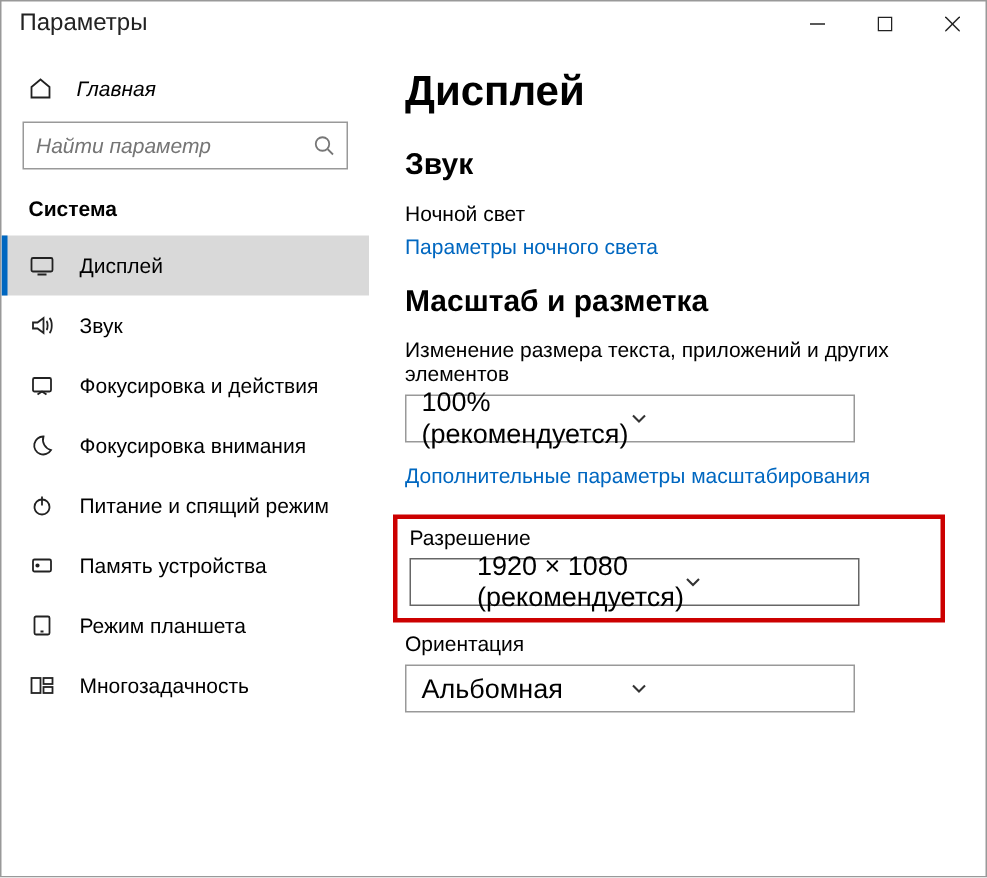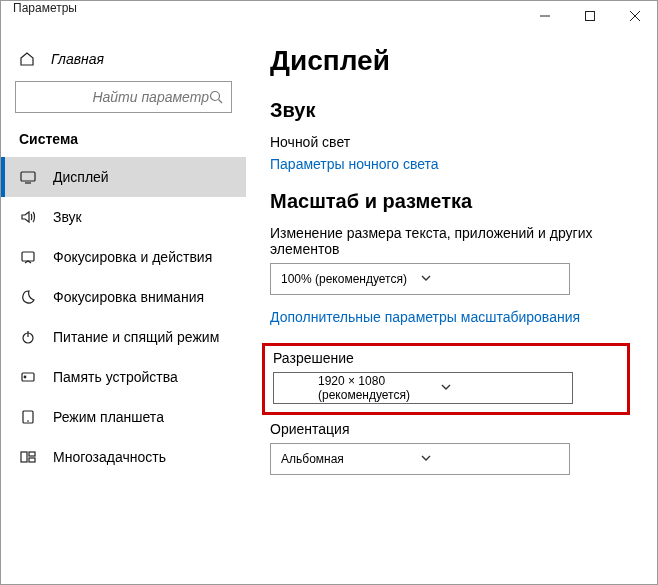--- a/index.html
+++ b/index.html
@@ -1,44 +1,44 @@
 <!DOCTYPE html>
 <html><head>
 <meta charset="utf-8">
 <style>
   * { box-sizing: border-box; margin: 0; padding: 0; font-family: "Segoe UI", Tahoma, sans-serif; }
   body { width: 658px; height: 585px; background: #fff; overflow: hidden; }
   .window { width: 100%; height: 100%; display: flex; flex-direction: column; border: 1px solid #999; }
-  .titlebar { height: 30px; display: flex; font-size: 12px; color: #222; padding-left: 12px; }
+  .titlebar { height: 30px; display: flex; align-items: center; font-size: 16px; color: #222; padding-left: 12px; }
   .titlebar-title { flex: 1; }
   .titlebar-controls { display: flex; }
   .titlebar-btn { width: 45px; height: 30px; display: flex; align-items: center; justify-content: center; }
   .titlebar-btn svg { width: 10px; height: 10px; stroke: #222; stroke-width: 1; fill: none; }
   .body { flex: 1; display: flex; overflow: hidden; }
   .sidebar { width: 245px; padding: 10px 0 0 0; }
   .home-row { display: flex; align-items: center; padding: 10px 16px 14px 18px; font-size: 14px; font-style: italic; }
   .home-row .icon { margin-right: 16px; }
   .search-wrap { padding: 0 14px 18px 14px; }
   .search { display: flex; align-items: center; border: 1px solid #999; height: 32px; padding: 0 8px; background: #fff; }
-  .search input { border: none; flex: 1; font-size: 14px; font-style: italic; color: #777; outline: none; background: transparent; text-align: right; }
+  .search input { border: none; flex: 1; font-size: 14px; font-style: italic; color: #777; outline: none; background: transparent; }
   .group-title { font-weight: 600; font-size: 14px; padding: 0 18px 10px 18px; }
   .nav-item { display: flex; align-items: center; height: 40px; padding-left: 18px; font-size: 14px; position: relative; }
   .nav-item.active { background: #d9d9d9; }
   .nav-item.active::before { content: ""; position: absolute; left: 0; top: 0; bottom: 0; width: 4px; background: #0067c0; }
   .nav-item .icon { width: 18px; margin-right: 16px; display: flex; justify-content: center; }
   .nav-item .icon svg { width: 16px; height: 16px; stroke: #222; stroke-width: 1.2; fill: none; }
   .content { flex: 1; padding: 14px 24px 0 24px; overflow: hidden; }
   .h1 { font-size: 28px; font-weight: 600; margin-bottom: 22px; }
   .h2 { font-size: 20px; font-weight: 600; margin: 4px 0 12px 0; }
   .label { font-size: 14px; margin: 6px 0 6px 0; }
   .toggle-row { display: flex; align-items: center; margin-bottom: 14px; }
   .toggle { width: 40px; height: 18px; border: 1px solid #333; border-radius: 10px; position: relative; margin-right: 10px; }
   .toggle-knob { width: 10px; height: 10px; background: #333; border-radius: 50%; position: absolute; left: 3px; top: 3px; }
   .link { color: #0067c0; font-size: 14px; display: block; margin: 4px 0 18px 0; }
-  .dropdown { width: 300px; height: 32px; border: 1px solid #999; display: flex; align-items: center; padding: 0 10px; font-size: 12px; margin: 6px 0 14px 0; background: #fff; }
+  .dropdown { width: 300px; height: 32px; border: 1px solid #999; display: flex; align-items: center; padding: 0 10px; font-size: 18px; margin: 6px 0 14px 0; background: #fff; }
   .dropdown span { flex: 1; }
   .dropdown .chev svg { width: 12px; height: 12px; stroke: #333; stroke-width: 1.4; fill: none; }
   .highlight-box { border: 3px solid #c00; padding: 4px 8px 2px 8px; margin: 0 -8px 6px -8px; width: 368px; }
   .highlight-box .label { margin-top: 0; }
   .highlight-box .dropdown { margin-bottom: 6px; border-color: #666; padding-left: 44px; }
   .icon svg { display: block; }
 </style>
 </head>
 <body>
 

